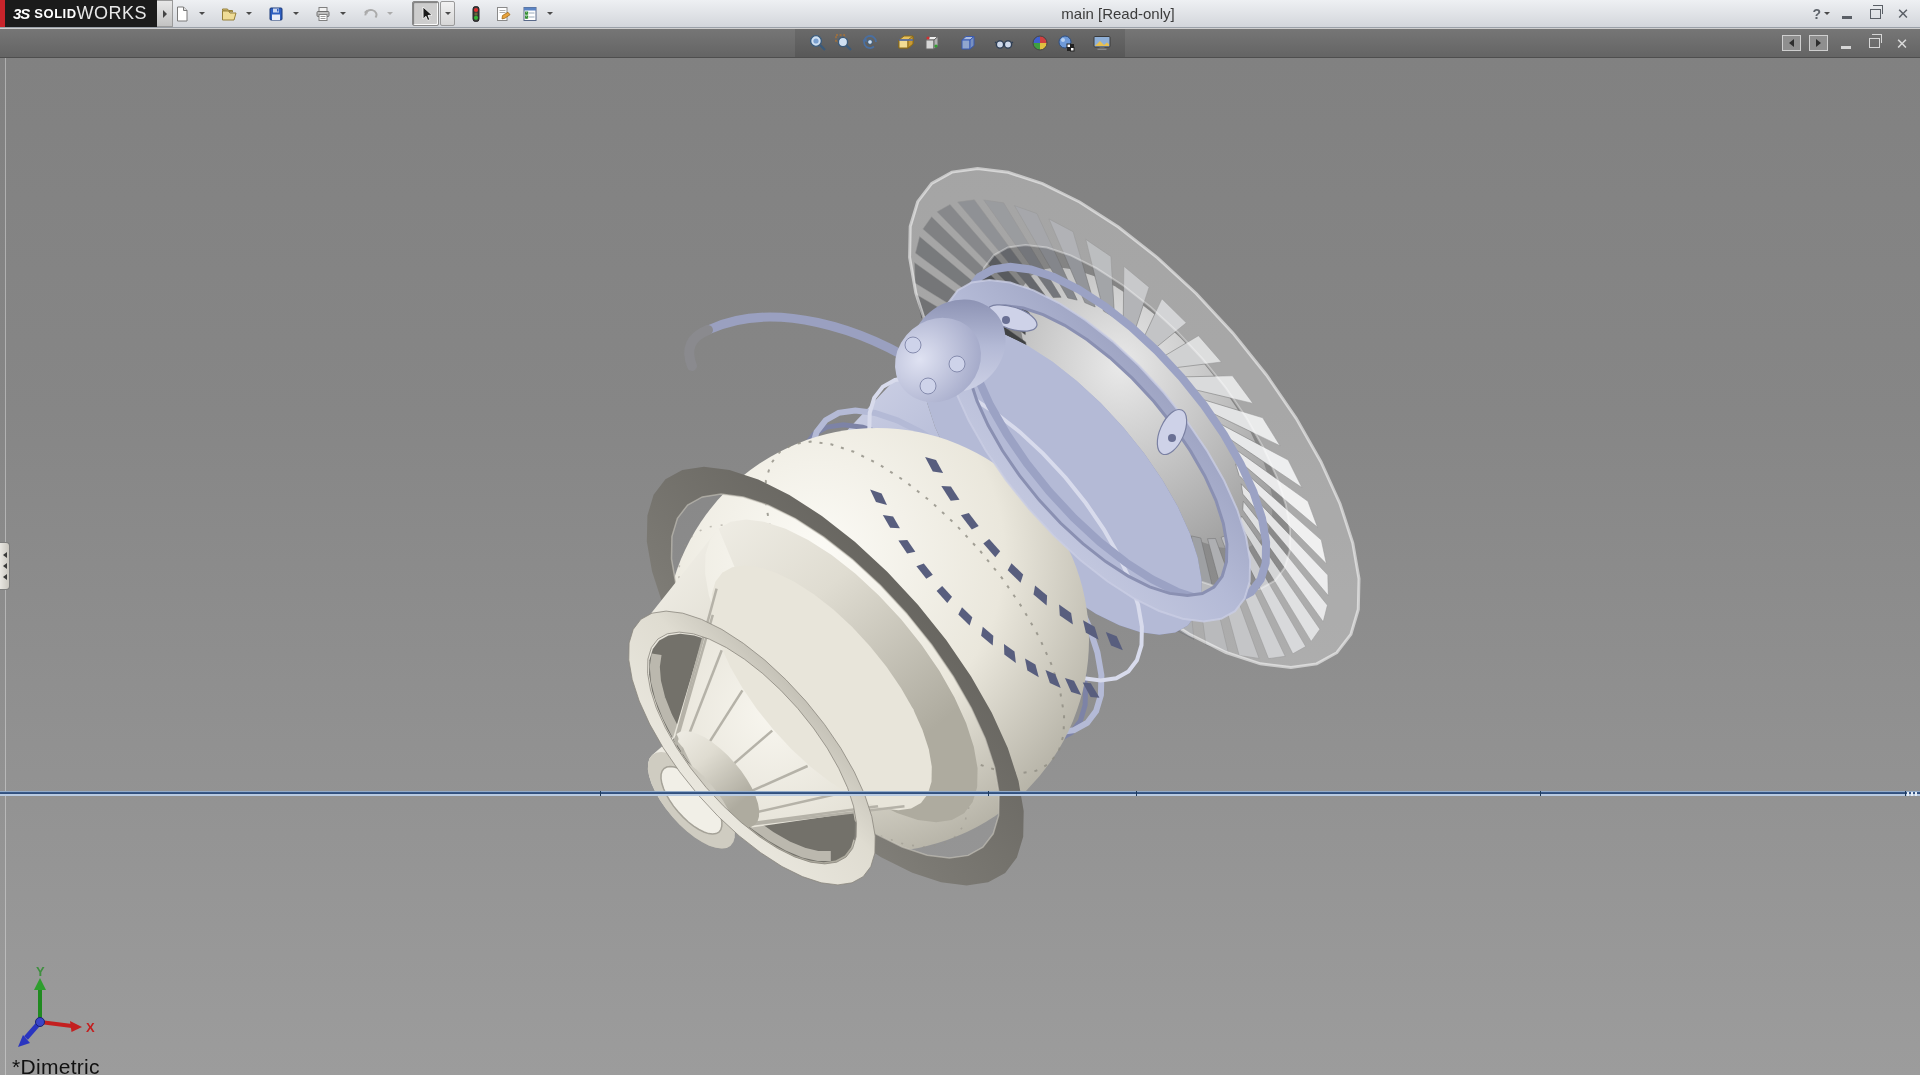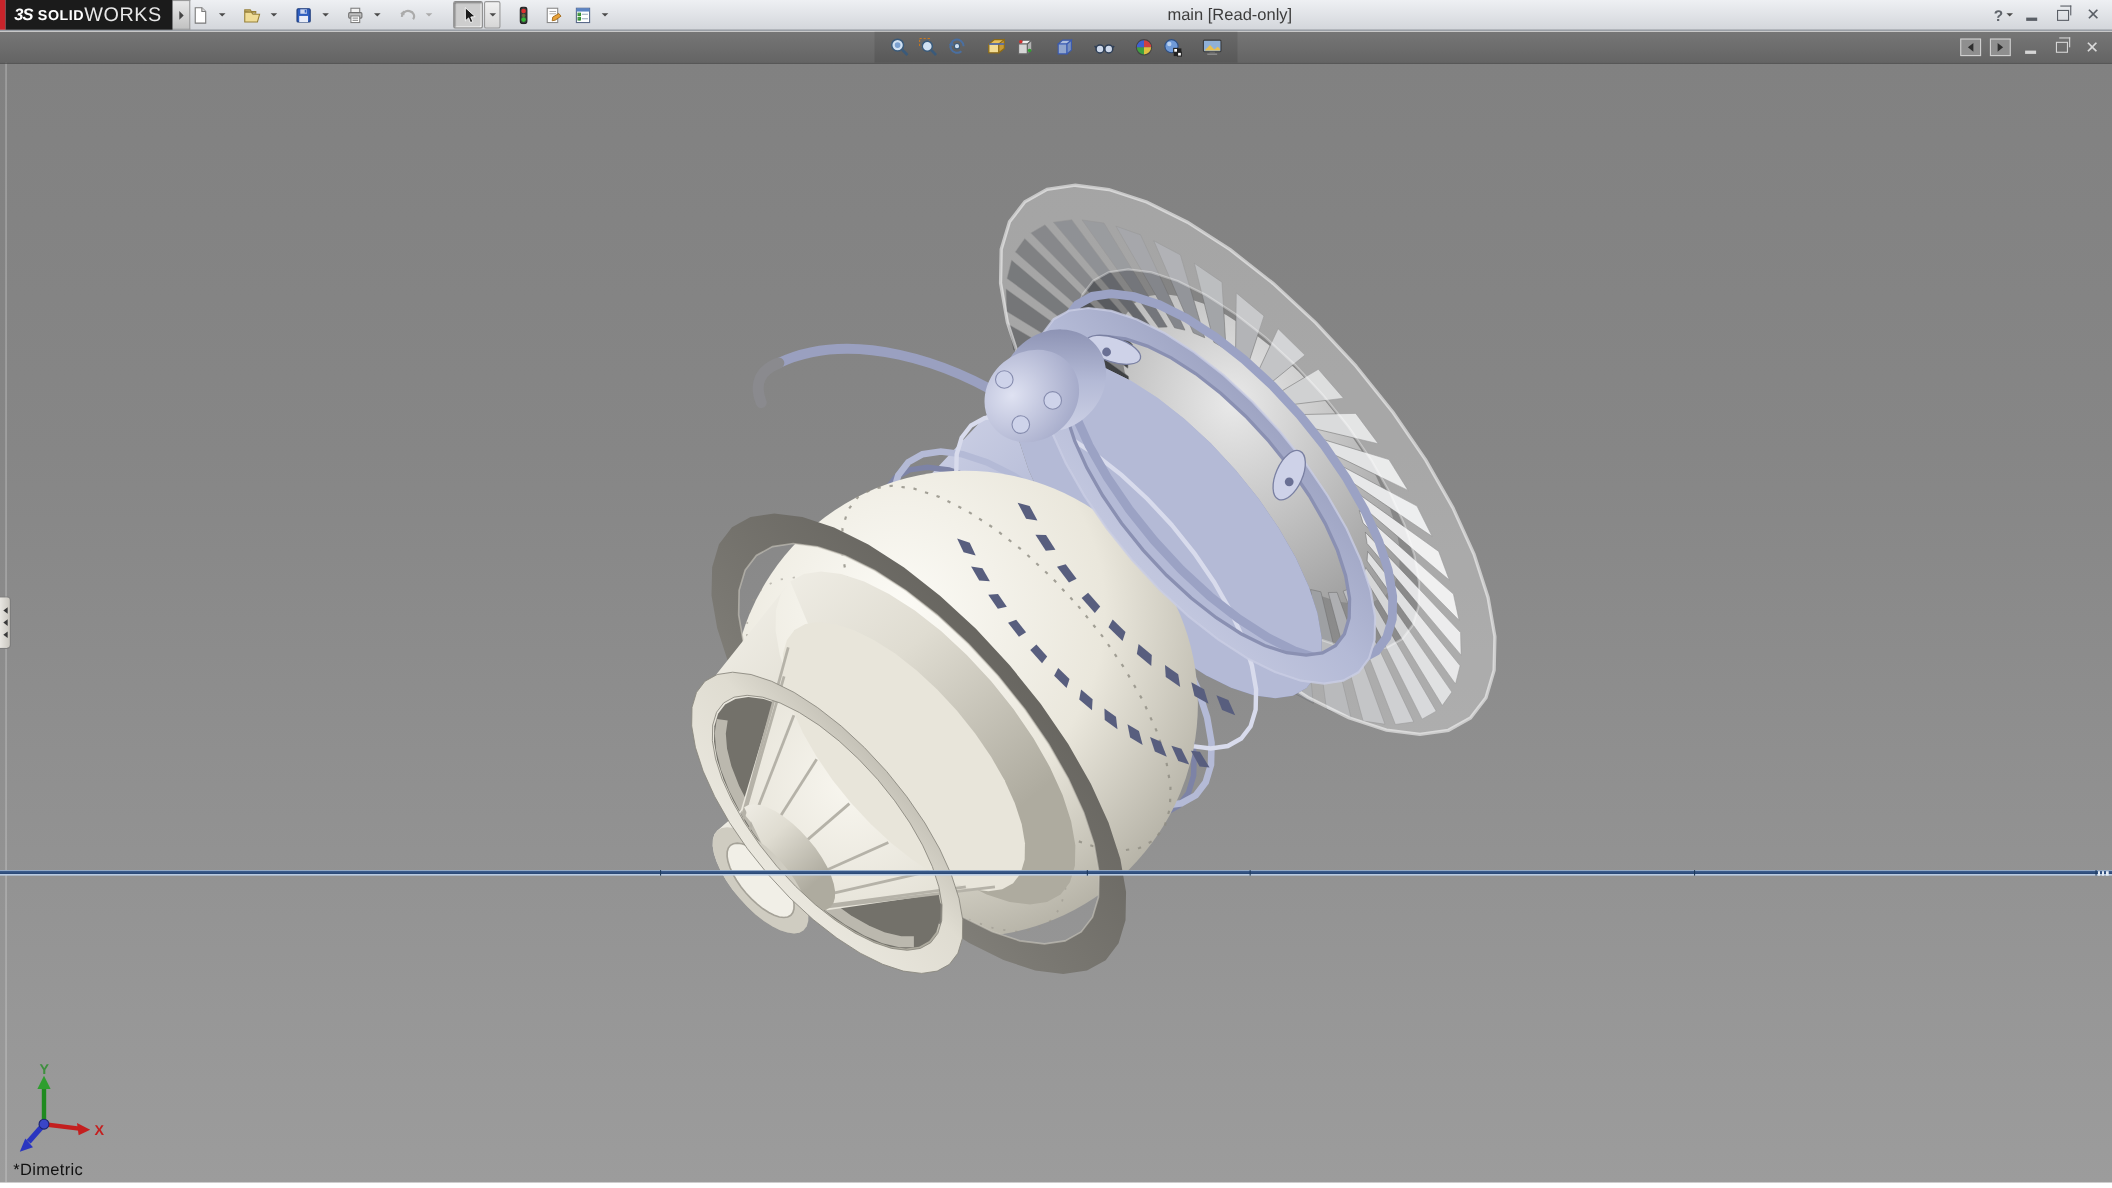--- a/index.html
+++ b/index.html
@@ -56,21 +56,21 @@
 
   
   #viewport{position:absolute;left:0;top:56px;width:1920px;height:1019px;
     background:linear-gradient(#818181,#868686 35%,#9c9c9c);overflow:hidden;}
   #panel-line{position:absolute;left:5px;top:0;width:1px;height:100%;background:rgba(230,230,230,.45);}
   #splitter-tab{position:absolute;left:0;top:486px;width:9px;height:46px;background:linear-gradient(90deg,#e8e6e1,#c9c6bf);
     border:1px solid #7e7e7e;border-left:none;border-radius:0 4px 4px 0;
     display:flex;flex-direction:column;align-items:center;justify-content:center;gap:5px;}
   .tri-left{width:0;height:0;border-right:4px solid #3a3a3a;border-top:3.5px solid transparent;border-bottom:3.5px solid transparent;}
   #scene,#triad{position:absolute;left:0;top:-56px;width:1920px;height:1080px;}
-  #orientation-label{position:absolute;left:12px;top:999px;font-size:15px;color:#111;letter-spacing:.3px;}
+  #orientation-label{position:absolute;left:12px;top:999px;font-size:21px;color:#111;letter-spacing:.3px;}
 
   
   #status-strip{position:absolute;left:0;bottom:0;width:1920px;height:5px;z-index:31;
     background:linear-gradient(#93abc9 0%,#93abc9 22%,#3c5c8c 22%,#2c4a77 62%,#b9cbe2 62%,#b9cbe2 100%);}
   .status-div{position:absolute;top:0;width:1px;height:5px;background:#1e3a5c;}
   #resize-grip{position:absolute;right:3px;top:1px;width:10px;height:4px;
     background:repeating-linear-gradient(90deg,#e5edf6 0 2px,transparent 2px 4px);}
   svg{display:block;}
 </style>
 </head>

